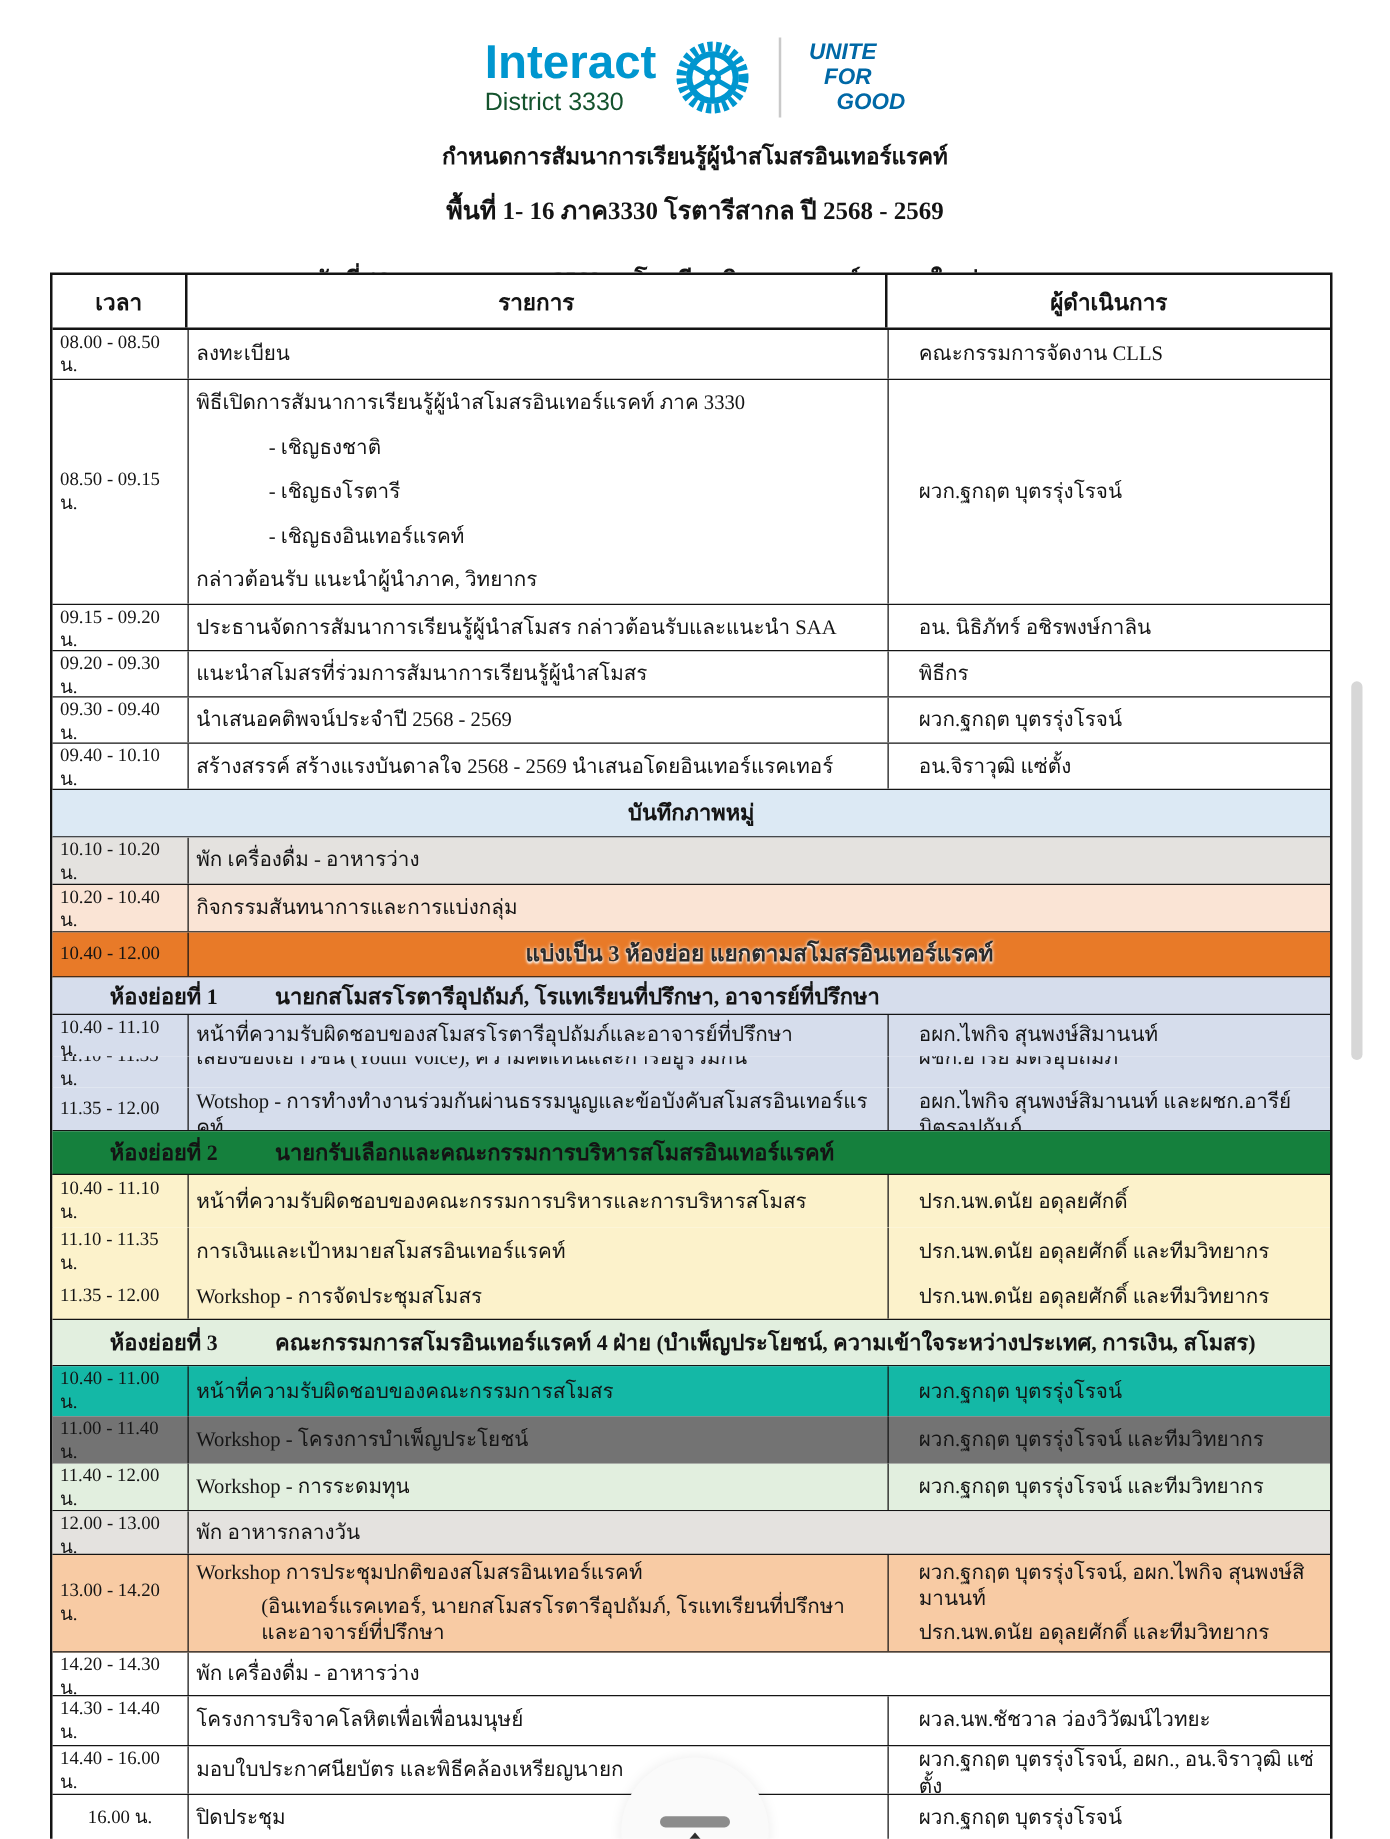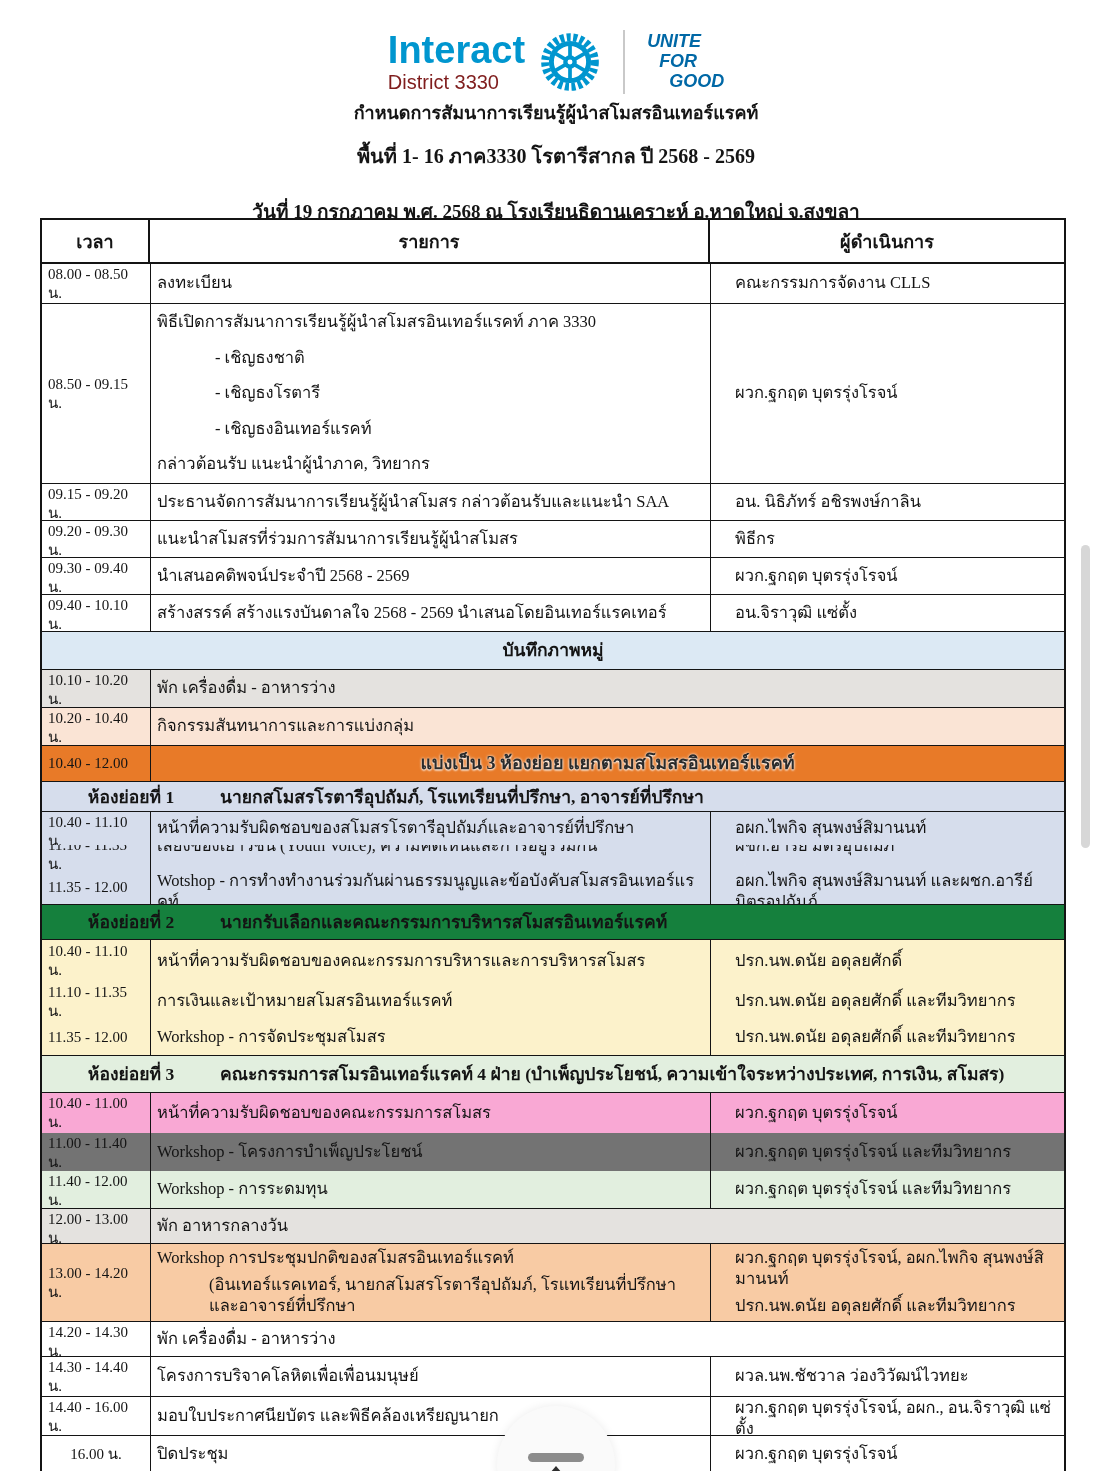--- a/index.html
+++ b/index.html
@@ -3,32 +3,32 @@
 <meta charset="utf-8">
 <style>
   html,body{margin:0;padding:0;}
   .page{position:relative;width:1112px;height:1471px;background:#ffffff;overflow:hidden;
         font-family:"Liberation Serif","DejaVu Serif",serif;color:#141414;}
 
   
   .logo-row{display:flex;justify-content:center;align-items:center;padding-top:30px;gap:14px;}
   .brand-block{text-align:left;font-family:"Liberation Sans","DejaVu Sans",sans-serif;}
   .brand{font-size:38px;font-weight:bold;color:#0096cf;line-height:1;}
-  .district{font-size:20px;color:#7f1d1d;margin-top:2px;}
+  .district{font-size:20px;color:#14532d;margin-top:2px;}
   .gear{width:62px;height:62px;}
   .vdiv{width:2px;height:64px;background:#c9c9c9;margin:0 8px;}
   .tagline{font-family:"Liberation Sans","DejaVu Sans",sans-serif;font-style:italic;font-weight:bold;
            color:#0068a6;font-size:18px;line-height:1.1;}
   .tagline .tl1{padding-left:0;}
   .tagline .tl2{padding-left:12px;}
   .tagline .tl3{padding-left:22px;}
 
   
   .titles{text-align:center;font-weight:bold;}
-  .t1{font-size:18px;margin-top:4px;}
+  .t1{font-size:18px;margin-top:16px;}
   .t2{font-size:20px;margin-top:13px;}
   .t3{font-size:19px;margin-top:24px;}
 
   
   .stable{position:absolute;left:40px;top:218px;width:1022px;border:2px solid #141414;background:#fff;box-sizing:content-box;}
   .thead{display:flex;height:42px;border-bottom:2px solid #141414;font-weight:bold;font-size:18px;}
   .hc{display:flex;align-items:center;justify-content:center;box-sizing:border-box;}
   .h-time{width:106px;}
   .h-main{width:560px;border-left:2px solid #141414;}
   .h-person{flex:1;border-left:2px solid #141414;}
@@ -273,21 +273,21 @@
             <div class="ln">Workshop - การจัดประชุมสโมสร</div>
           </div>
           <div class="cell c-person">
             <div class="ln">ปรก.นพ.ดนัย อดุลยศักดิ์ และทีมวิทยากร</div>
           </div>
         </div>
         <div class="trow section" style="height: 37px; background: rgb(226, 239, 223);">
           <div class="slabel">ห้องย่อยที่ 3</div>
           <div class="sdesc">คณะกรรมการสโมรอินเทอร์แรคท์ 4 ฝ่าย (บำเพ็ญประโยชน์, ความเข้าใจระหว่างประเทศ, การเงิน, สโมสร)</div>
         </div>
-        <div class="trow nb" style="height: 40px; background: #f9a8d4;">
+        <div class="trow nb" style="height: 40px; background: #14b8a6;">
           <div class="cell c-time">
             <div class="ln">10.40 - 11.00 น.</div>
           </div>
           <div class="cell c-main">
             <div class="ln">หน้าที่ความรับผิดชอบของคณะกรรมการสโมสร</div>
           </div>
           <div class="cell c-person">
             <div class="ln">ผวก.ฐกฤต บุตรรุ่งโรจน์</div>
           </div>
         </div>

